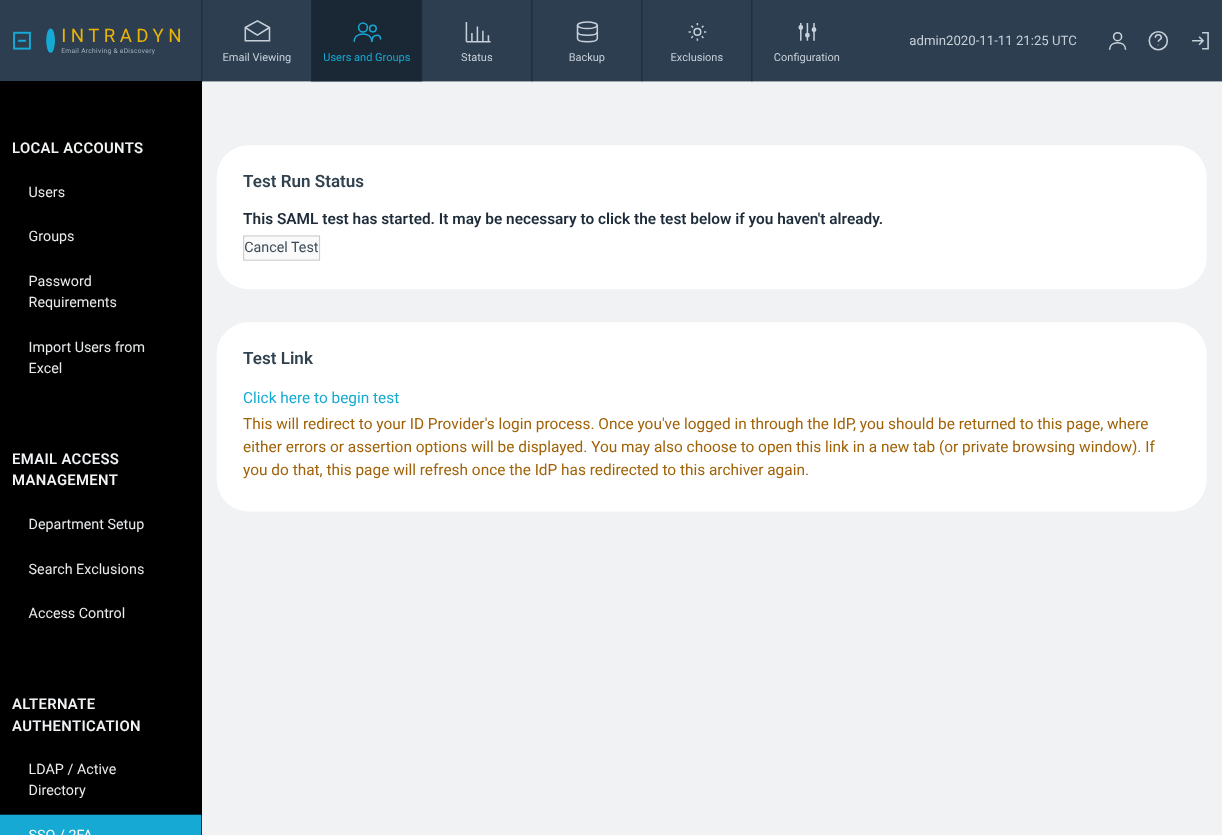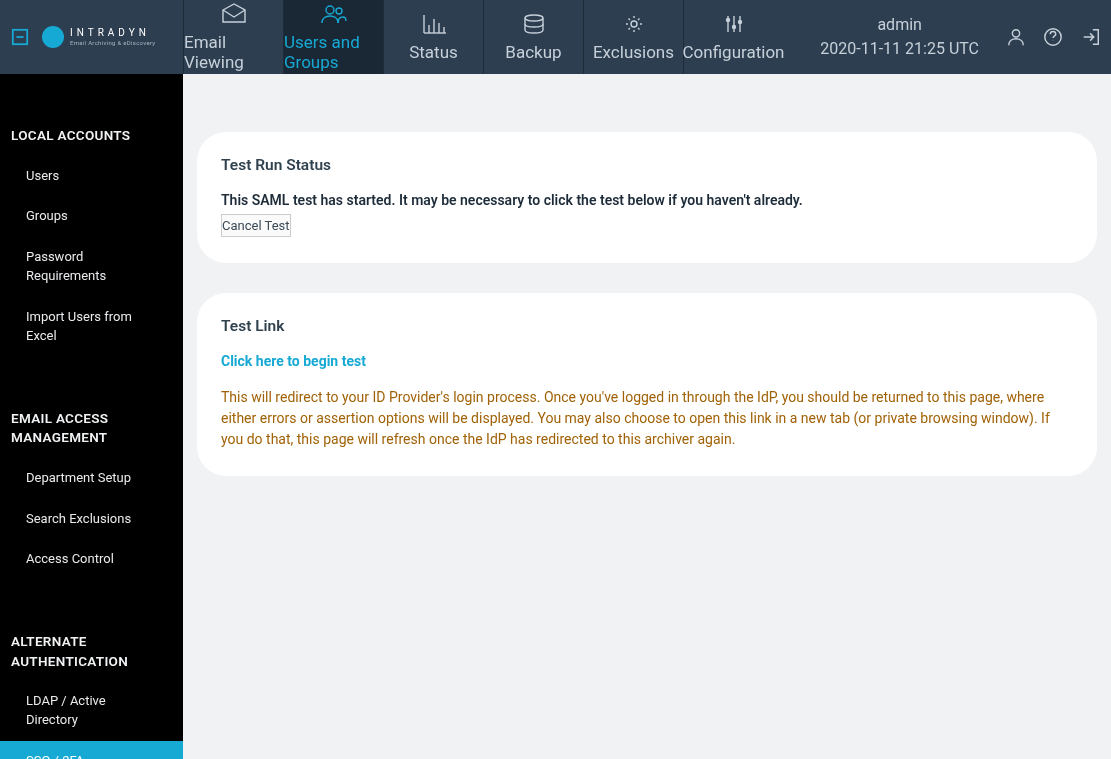--- a/index.html
+++ b/index.html
@@ -47,68 +47,67 @@
       height: 22px;
       background: #16a9d4;
       border-radius: 50%;
     }
     .logo-text-wrap {
       display: flex;
       flex-direction: column;
       line-height: 1;
     }
     .logo-brand {
-      font-size: 10px;
+      font-size: 17px;
       font-weight: 400;
       letter-spacing: 4px;
-      color: #ffffff;
+      color: #eab308;
     }
     .logo-tag {
       font-size: 6px;
       color: #a8b5c0;
       letter-spacing: 0.3px;
       margin-top: 2px;
     }
     .nav-item {
       width: 100px;
       border-left: 1px solid #1e2c3a;
       display: flex;
       flex-direction: column;
       align-items: center;
       justify-content: center;
       gap: 6px;
       cursor: pointer;
       color: #c7d0d9;
-      font-size: 17px;
+      font-size: 10px;
     }
     .nav-item:last-of-type {
       border-right: 1px solid #1e2c3a;
     }
     .nav-item.active {
       background: #1a2836;
       color: #16a9d4;
     }
     .nav-item svg {
       width: 28px;
       height: 24px;
       stroke: currentColor;
       fill: none;
       stroke-width: 1.4;
     }
     .topbar-spacer {
       flex: 1;
     }
     .user-info {
       display: flex;
-      flex-direction: column;
       align-items: center;
       justify-content: center;
       padding: 0 18px;
       color: #c7d0d9;
-      font-size: 16px;
+      font-size: 12px;
       line-height: 1.5;
     }
     .topbar-icon {
       width: 37px;
       display: flex;
       align-items: center;
       justify-content: center;
       cursor: pointer;
       color: #c7d0d9;
     }
@@ -184,24 +183,24 @@
       color: #3b4a57;
       background: #fafafa;
       border: 1px solid #ccc;
       padding: 3px 0;
       cursor: pointer;
       font-family: inherit;
     }
     .link {
       color: #16a9d4;
       font-size: 14px;
-      font-weight: 700;
+      font-weight: 400;
       cursor: pointer;
       display: inline-block;
-      margin-bottom: 18px;
+      margin-bottom: 6px;
     }
     .desc {
       font-size: 14px;
       font-weight: 400;
       color: #a16207;
       line-height: 1.5;
     }
   </style>
 </head>
 <body>

